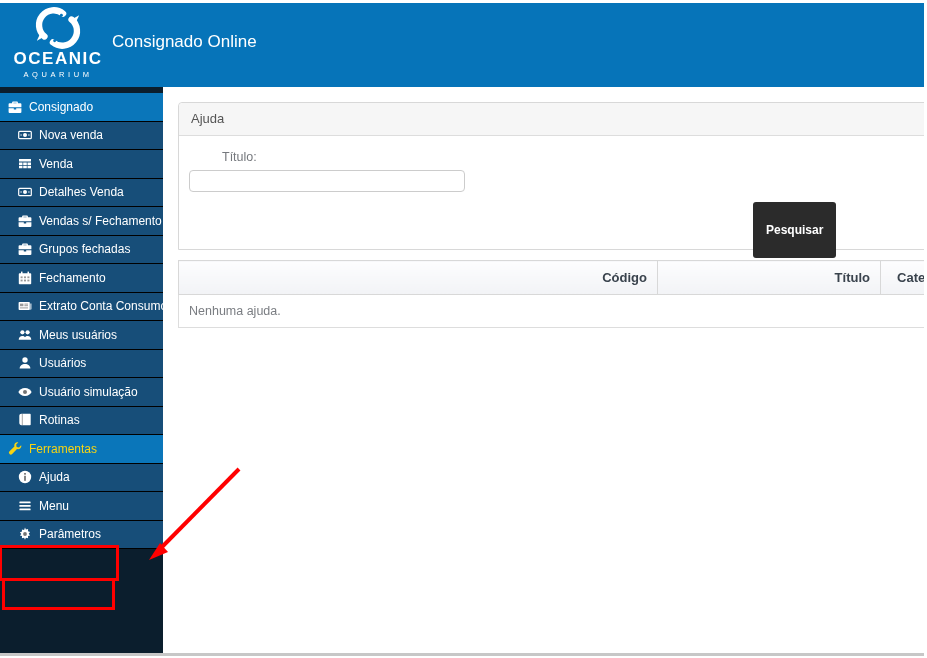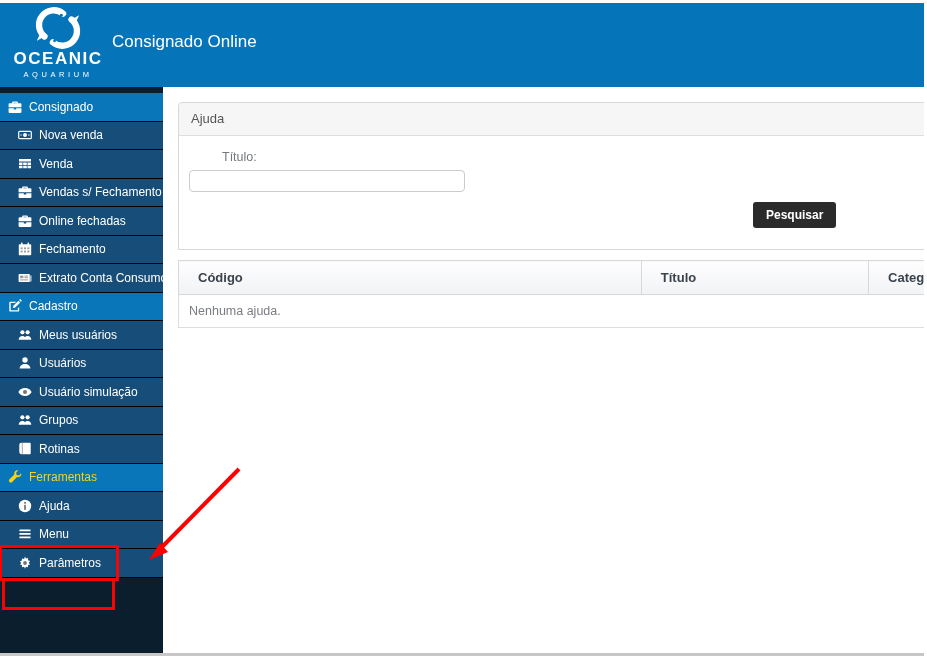--- a/index.html
+++ b/index.html
@@ -46,27 +46,27 @@
   }
   .panel-body{position:relative;height:113px;background:#fff;}
   .field-label{position:absolute;left:11px;top:14px;color:#75787d;font-size:12.5px;margin-left:32px;}
   .field-input{
     position:absolute;left:10px;top:34px;width:264px;height:20px;
     border:1px solid #ccc;border-radius:4px;padding:0 5px;font-size:12px;
     font-family:"Liberation Sans",sans-serif;
   }
   .btn-search{
     position:absolute;left:574px;top:66px;background:#2b2b2b;color:#fff;
-    font-weight:bold;font-size:12px;padding:6px 13px;border:none;border-radius:3px;
+    font-weight:bold;font-size:12px;padding:21px 13px;border:none;border-radius:3px;
     font-family:"Liberation Sans",sans-serif;cursor:pointer;
   }
   .results{position:absolute;left:15px;top:173px;width:790px;border-collapse:collapse;}
   .results th{
     background:linear-gradient(#fdfdfe,#f2f3f6);border:1px solid #d8d8d8;
-    text-align:left;padding:9px 19px;font-size:13px;color:#3a434d;font-weight:bold;
+    text-align:right;padding:9px 10px;font-size:13px;color:#3a434d;font-weight:bold;
   }
   .results th:nth-child(1){width:458px;}
   .results th:nth-child(2){width:202px;}
   .results td{
     border:1px solid #ddd;border-top:none;padding:9px 10px;
     color:#7a7d82;font-size:12.5px;background:#fff;
   }
   
   .anno-box{position:absolute;border:3px solid #f00;z-index:20;pointer-events:none;}
   .anno-box1{left:-1px;top:545px;width:114px;height:30px;}
@@ -124,32 +124,43 @@
         <span class="snav-icon">
           <svg viewBox="0 0 14 14">
             <path d="M1 2h12v2.6H1zM1 5.5h3.5v2.4H1zM5.2 5.5h3.6v2.4H5.2zM9.5 5.5H13v2.4H9.5zM1 8.8h3.5v2.4H1zM5.2 8.8h3.6v2.4H5.2zM9.5 8.8H13v2.4H9.5z"></path>
           </svg>
         </span>
         <span class="snav-label">Venda</span>
       </div>
       <div class="snav-item snav-sub">
         <span class="snav-icon">
           <svg viewBox="0 0 14 14">
+            <rect x="0.7" y="3.3" width="12.6" height="7.4" rx="1" fill="none" stroke="currentColor" stroke-width="1.2"></rect>
+            <circle cx="7" cy="7" r="2"></circle>
+            <rect x="2.5" y="6.4" width="1.2" height="1.2"></rect>
+            <rect x="10.3" y="6.4" width="1.2" height="1.2"></rect>
+          </svg>
+        </span>
+        <span class="snav-label">Detalhes Venda</span>
+      </div>
+      <div class="snav-item snav-sub">
+        <span class="snav-icon">
+          <svg viewBox="0 0 14 14">
             <path d="M5 1.5h4c.5 0 .9.4.9.9v.8h2.6c.5 0 .9.4.9.9v3.1H.6V4.1c0-.5.4-.9.9-.9h2.6v-.8c0-.5.4-.9.9-.9zm.4 1.2v.5h3.2v-.5H5.4zM.6 8.2h5.2v1.2h2.4V8.2h5.2v3.9c0 .5-.4.9-.9.9H1.5c-.5 0-.9-.4-.9-.9V8.2z"></path>
           </svg>
         </span>
         <span class="snav-label">Vendas s/ Fechamento</span>
       </div>
       <div class="snav-item snav-sub">
         <span class="snav-icon">
           <svg viewBox="0 0 14 14">
             <path d="M5 1.5h4c.5 0 .9.4.9.9v.8h2.6c.5 0 .9.4.9.9v3.1H.6V4.1c0-.5.4-.9.9-.9h2.6v-.8c0-.5.4-.9.9-.9zm.4 1.2v.5h3.2v-.5H5.4zM.6 8.2h5.2v1.2h2.4V8.2h5.2v3.9c0 .5-.4.9-.9.9H1.5c-.5 0-.9-.4-.9-.9V8.2z"></path>
           </svg>
         </span>
-        <span class="snav-label">Online fechadas</span>
+        <span class="snav-label">Grupos fechadas</span>
       </div>
       <div class="snav-item snav-sub">
         <span class="snav-icon">
           <svg viewBox="0 0 14 14">
             <rect x="3" y="0.6" width="1.5" height="3"></rect>
             <rect x="9.5" y="0.6" width="1.5" height="3"></rect>
             <rect x="0.8" y="2.2" width="12.4" height="11" rx="0.8"></rect>
             <g fill="rgba(0,0,0,.4)">
               <rect x="2.6" y="5.4" width="2" height="1.8"></rect>
               <rect x="6" y="5.4" width="2" height="1.8"></rect>
@@ -170,28 +181,20 @@
             <g fill="rgba(0,0,0,.4)">
               <rect x="2" y="4.6" width="3.4" height="2.6"></rect>
               <rect x="6.4" y="4.6" width="3.6" height="1"></rect>
               <rect x="6.4" y="6.2" width="3.6" height="1"></rect>
               <rect x="2" y="8.4" width="8" height="1"></rect>
             </g>
           </svg>
         </span>
         <span class="snav-label">Extrato Conta Consumo</span>
       </div>
-      <div class="snav-item snav-header">
-        <span class="snav-icon">
-          <svg viewBox="0 0 14 14">
-            <path d="M11.2 8v3.7c0 .5-.4.9-.9.9H2.2c-.5 0-.9-.4-.9-.9V3.6c0-.5.4-.9.9-.9h6L6.8 4.1H2.7v7.1h7.1V9.4zM12.9 2.8 11.1 1l1-1 1.8 1.8zM10.4 1.7l1.8 1.8-5 5-2.3.5.5-2.3z"></path>
-          </svg>
-        </span>
-        <span class="snav-label">Cadastro</span>
-      </div>
       <div class="snav-item snav-sub">
         <span class="snav-icon">
           <svg viewBox="0 0 14 14">
             <circle cx="4.4" cy="4.3" r="2.1"></circle>
             <circle cx="9.6" cy="4.3" r="2.1"></circle>
             <path d="M.7 11.8c0-2.4 1.6-3.9 3.7-3.9 1.1 0 2.1.5 2.6 1.3.5-.8 1.5-1.3 2.6-1.3 2.1 0 3.7 1.5 3.7 3.9z"></path>
           </svg>
         </span>
         <span class="snav-label">Meus usuários</span>
       </div>
@@ -205,30 +208,20 @@
         <span class="snav-label">Usuários</span>
       </div>
       <div class="snav-item snav-sub">
         <span class="snav-icon">
           <svg viewBox="0 0 14 14">
             <path d="M7 3C3.8 3 1.3 5.2.4 7c.9 1.8 3.4 4 6.6 4s5.7-2.2 6.6-4C12.7 5.2 10.2 3 7 3z"></path>
             <circle cx="7" cy="7" r="2" fill="rgba(0,0,0,.55)"></circle>
           </svg>
         </span>
         <span class="snav-label">Usuário simulação</span>
-      </div>
-      <div class="snav-item snav-sub">
-        <span class="snav-icon">
-          <svg viewBox="0 0 14 14">
-            <circle cx="4.4" cy="4.3" r="2.1"></circle>
-            <circle cx="9.6" cy="4.3" r="2.1"></circle>
-            <path d="M.7 11.8c0-2.4 1.6-3.9 3.7-3.9 1.1 0 2.1.5 2.6 1.3.5-.8 1.5-1.3 2.6-1.3 2.1 0 3.7 1.5 3.7 3.9z"></path>
-          </svg>
-        </span>
-        <span class="snav-label">Grupos</span>
       </div>
       <div class="snav-item snav-sub">
         <span class="snav-icon">
           <svg viewBox="0 0 14 14">
             <path d="M3.4.8H12c.4 0 .7.3.7.7v10c0 .4-.3.7-.7.7H3.4c-1.2 0-2.1-.9-2.1-2.1V2.9C1.3 1.7 2.2.8 3.4.8z"></path>
             <rect x="3.8" y="0.8" width="1" height="11.4" fill="rgba(0,0,0,.35)"></rect>
           </svg>
         </span>
         <span class="snav-label">Rotinas</span>
       </div>

